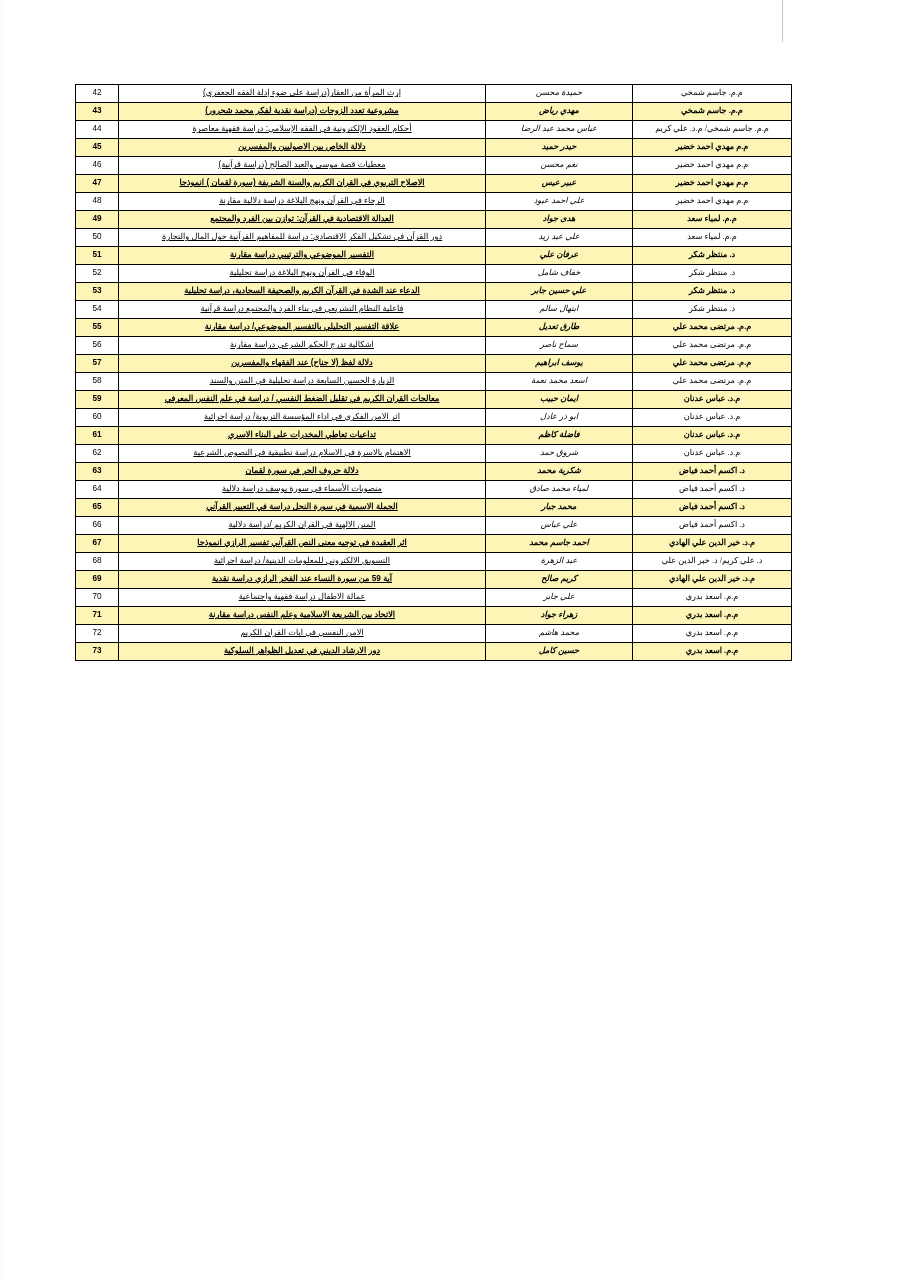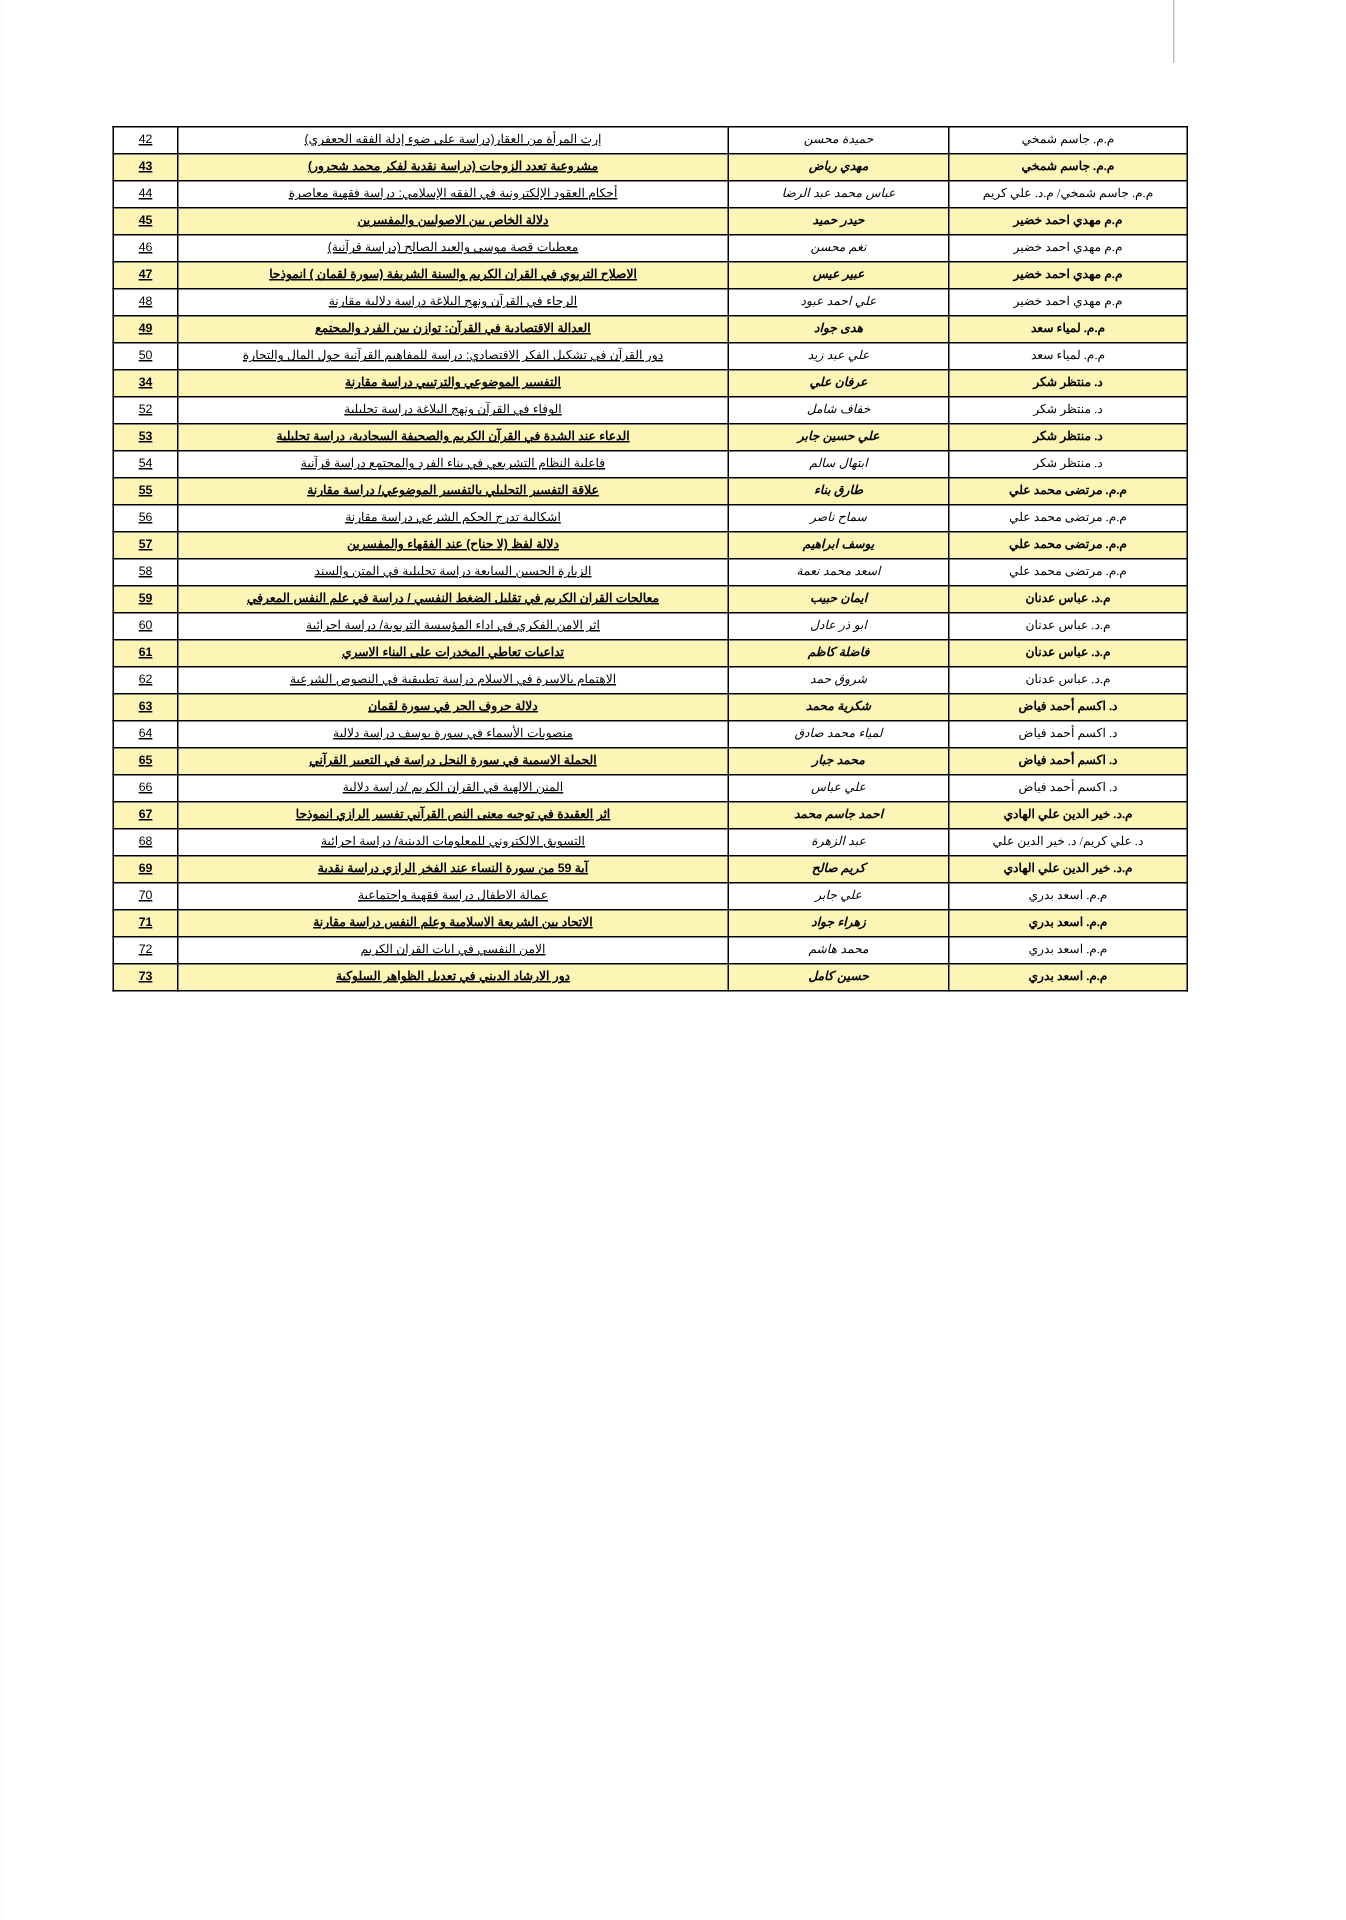--- a/index.html
+++ b/index.html
@@ -58,21 +58,20 @@
     vertical-align: middle;
     height: 13px;
     color: #000000;
     white-space: nowrap;
     overflow: hidden;
   }
   td.num {
     width: 36px;
     font-weight: bold;
     font-size: 9px;
-    text-decoration: underline;
   }
   td.title {
     width: 360px;
     text-decoration: underline;
   }
   td.student {
     width: 140px;
     font-style: italic;
   }
   td.supervisor {
@@ -152,21 +151,21 @@
           <tr class="pl">
             <td class="supervisor">م.م. لمياء سعد</td>
             <td class="student">علي عبد زيد</td>
             <td class="title">دور القرآن في تشكيل الفكر الاقتصادي: دراسة للمفاهيم القرآنية حول المال والتجارة</td>
             <td class="num">50</td>
           </tr>
           <tr class="hl">
             <td class="supervisor">د. منتظر شكر</td>
             <td class="student">عرفان علي</td>
             <td class="title">التفسير الموضوعي والترتيبي دراسة مقارنة</td>
-            <td class="num">34</td>
+            <td class="num">51</td>
           </tr>
           <tr class="pl">
             <td class="supervisor">د. منتظر شكر</td>
             <td class="student">خفاف شامل</td>
             <td class="title">الوفاء في القرآن ونهج البلاغة دراسة تحليلية</td>
             <td class="num">52</td>
           </tr>
           <tr class="hl">
             <td class="supervisor">د. منتظر شكر</td>
             <td class="student">علي حسين جابر</td>
@@ -174,21 +173,21 @@
             <td class="num">53</td>
           </tr>
           <tr class="pl">
             <td class="supervisor">د. منتظر شكر</td>
             <td class="student">ابتهال سالم</td>
             <td class="title">فاعلية النظام التشريعي في بناء الفرد والمجتمع دراسة قرآنية</td>
             <td class="num">54</td>
           </tr>
           <tr class="hl">
             <td class="supervisor">م.م. مرتضى محمد علي</td>
-            <td class="student">طارق بناء</td>
+            <td class="student">طارق تعديل</td>
             <td class="title">علاقة التفسير التحليلي بالتفسير الموضوعي/ دراسة مقارنة</td>
             <td class="num">55</td>
           </tr>
           <tr class="pl">
             <td class="supervisor">م.م. مرتضى محمد علي</td>
             <td class="student">سماح ناصر</td>
             <td class="title">اشكالية تدرج الحكم الشرعي دراسة مقارنة</td>
             <td class="num">56</td>
           </tr>
           <tr class="hl">

